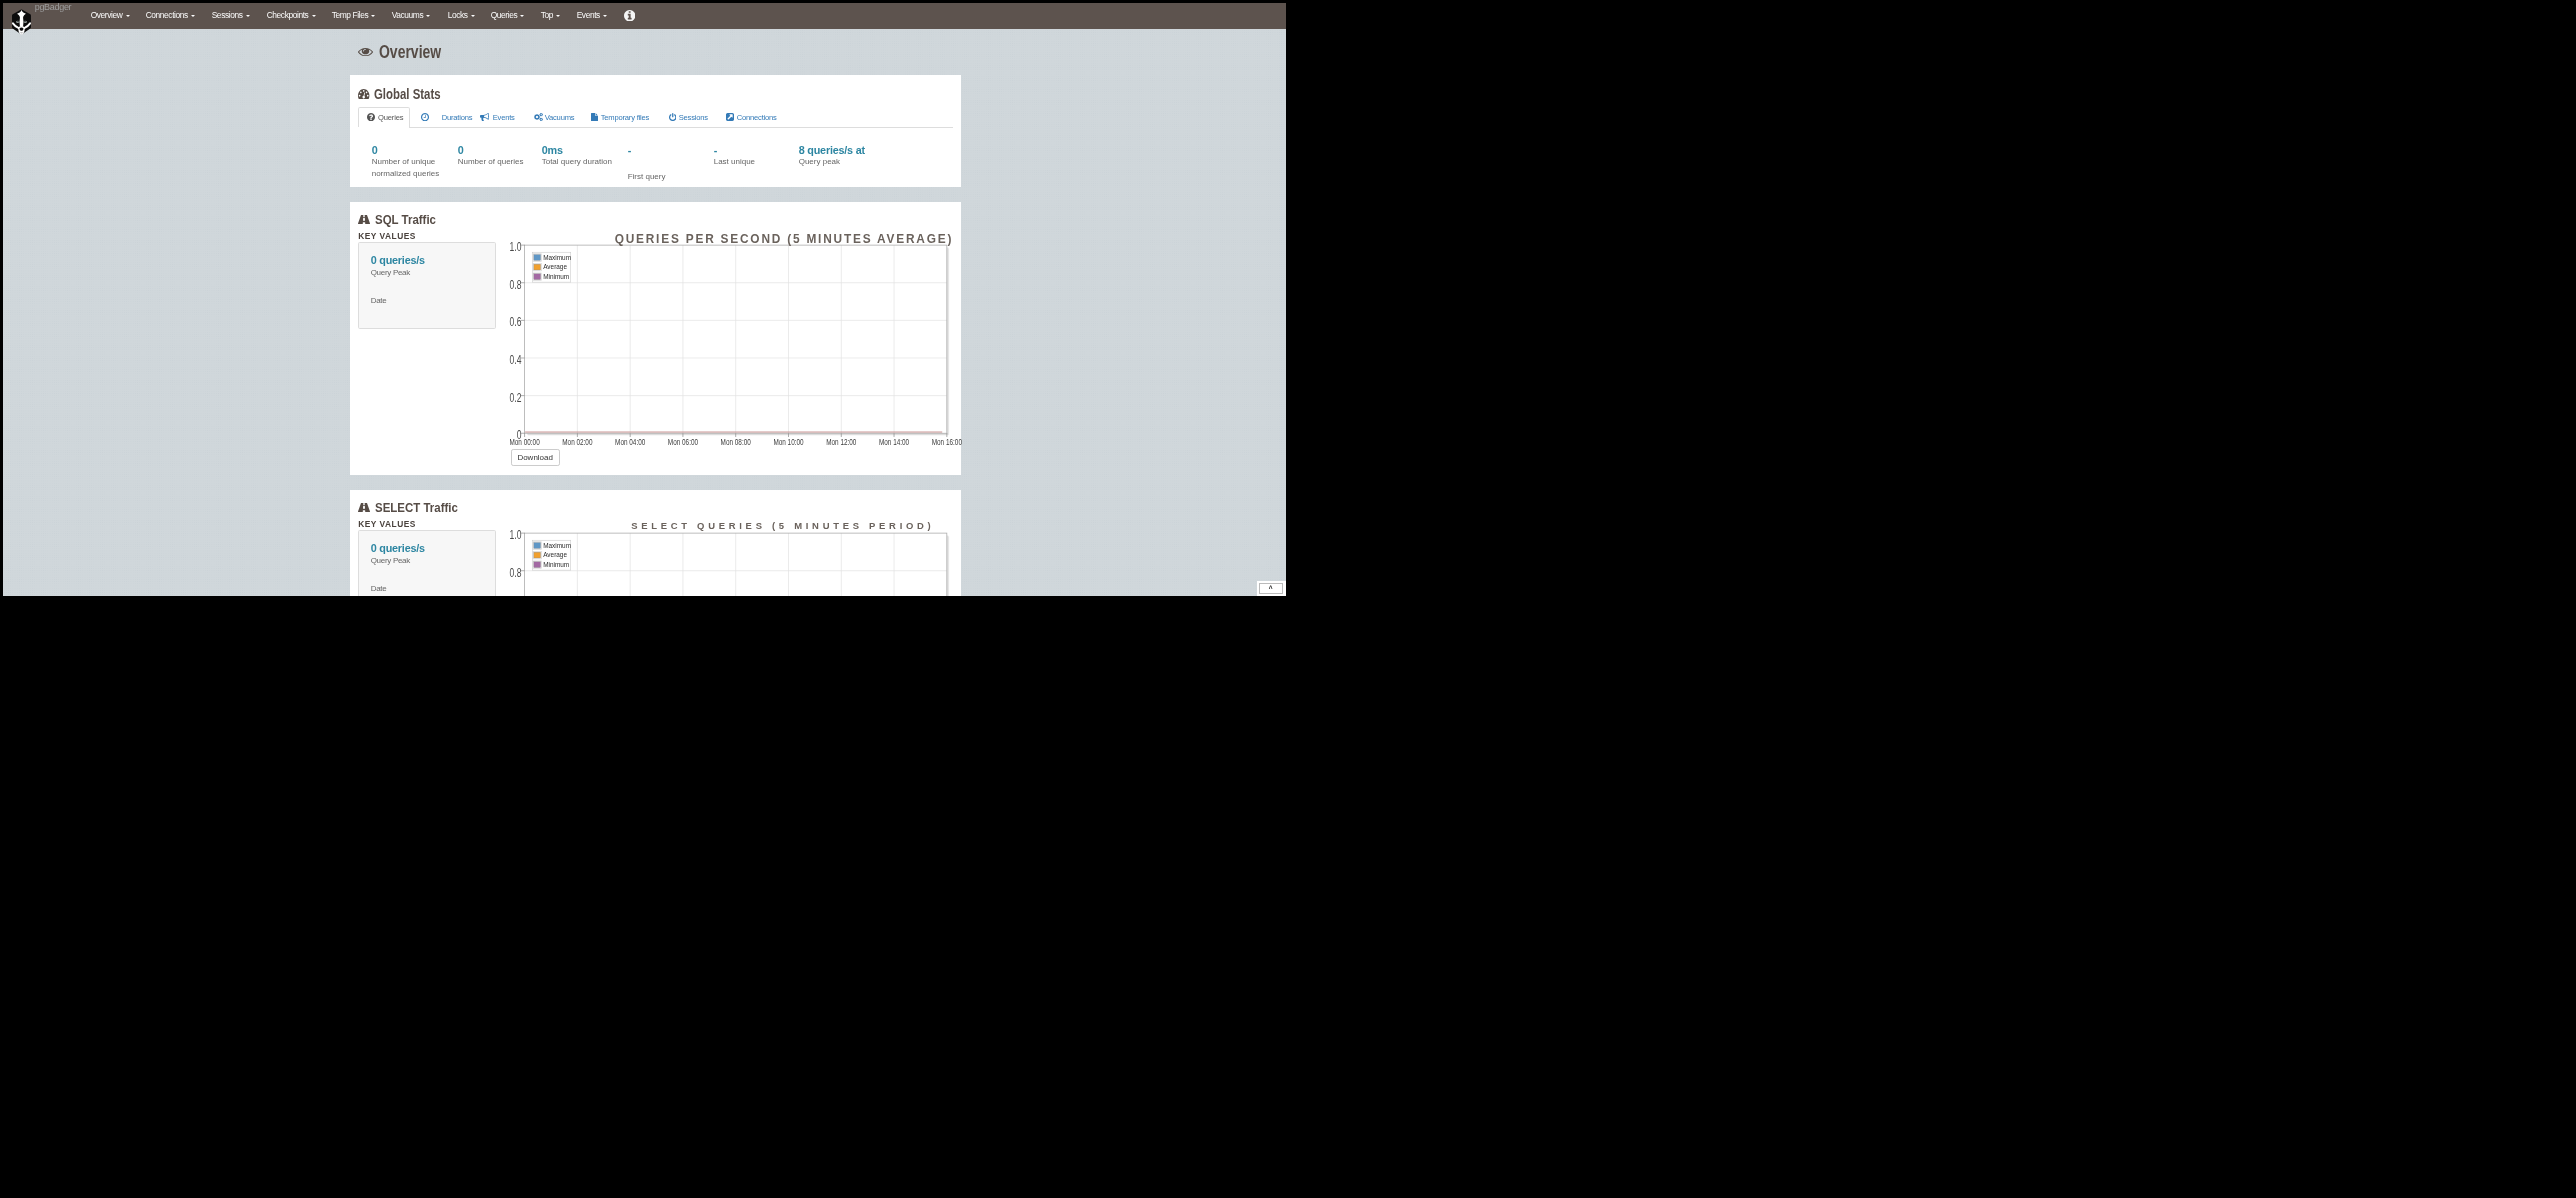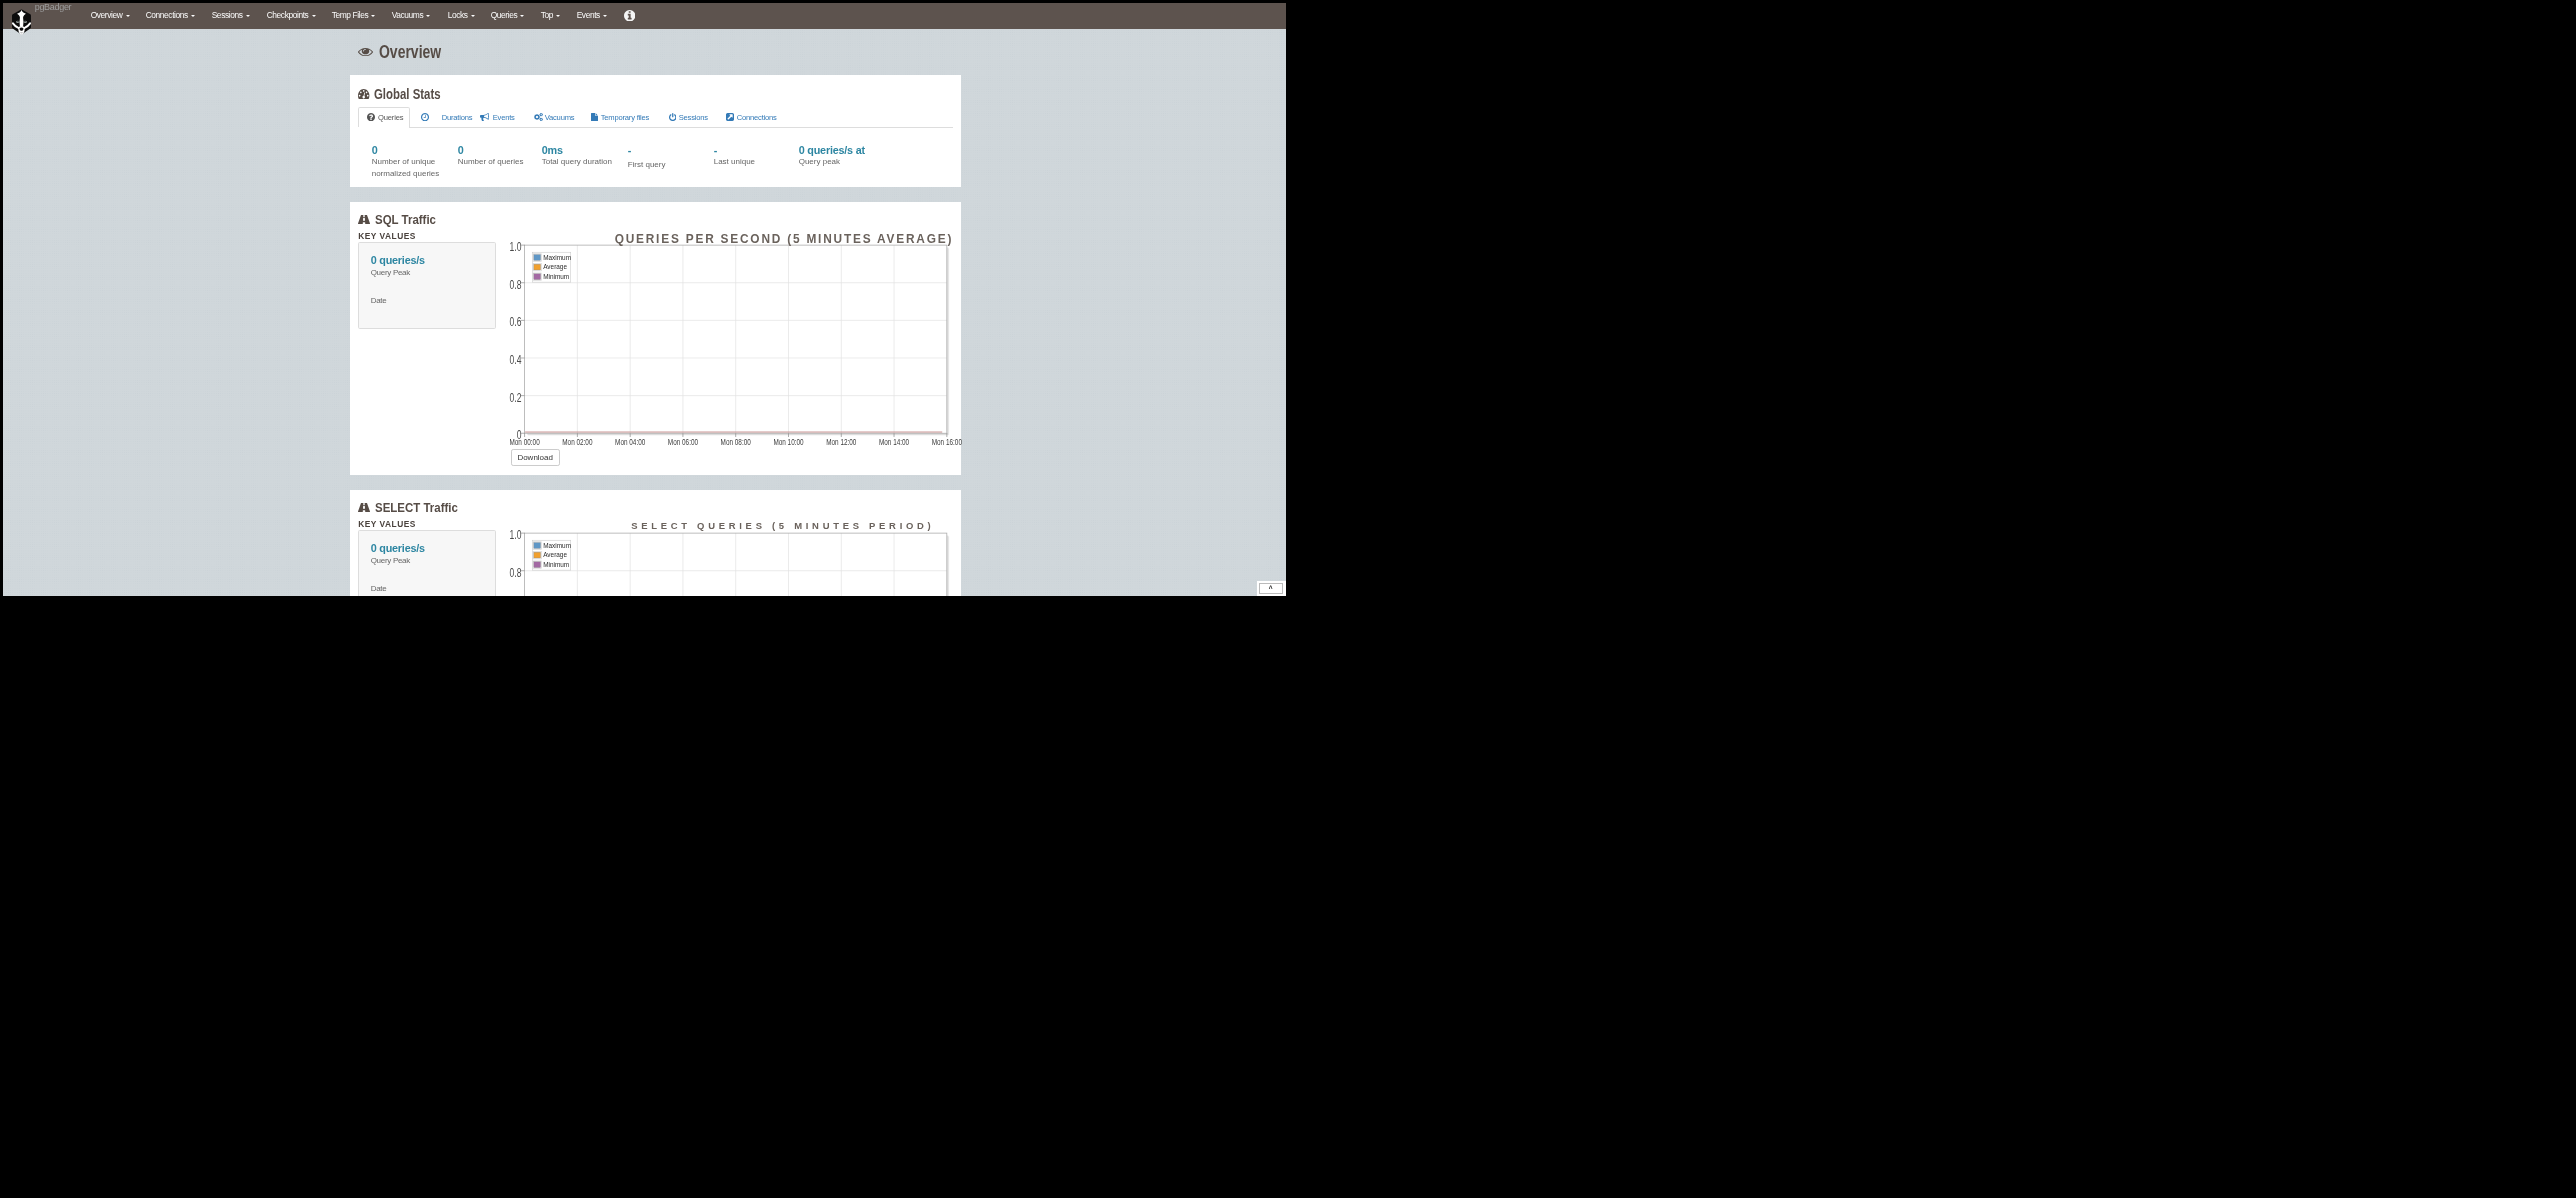--- a/index.html
+++ b/index.html
@@ -108,24 +108,24 @@
       </svg>
       <div style="position:absolute;left:387px;top:39px;font-size:7.6px;line-height:1;color:#337ab7;font-weight:normal;white-space:pre;letter-spacing:-0.2px;">Connections</div>
     <div style="position:absolute;left:22px;top:70px;font-size:10.8px;line-height:1;color:#2d86a2;font-weight:bold;white-space:pre;letter-spacing:-0.2px;">0</div>
       <div style="position:absolute;left:22px;top:81px;font-size:8px;line-height:12.6px;color:#666;font-weight:normal;white-space:pre;line-height:12.6px;">Number of unique
 normalized queries</div>
       <div style="position:absolute;left:108px;top:70px;font-size:10.8px;line-height:1;color:#2d86a2;font-weight:bold;white-space:pre;letter-spacing:-0.2px;">0</div>
       <div style="position:absolute;left:108px;top:81px;font-size:8px;line-height:12.6px;color:#666;font-weight:normal;white-space:pre;line-height:12.6px;text-align:right;">Number of queries</div>
       <div style="position:absolute;left:192px;top:70px;font-size:10.8px;line-height:1;color:#2d86a2;font-weight:bold;white-space:pre;letter-spacing:-0.2px;">0ms</div>
       <div style="position:absolute;left:192px;top:81px;font-size:8px;line-height:12.6px;color:#666;font-weight:normal;white-space:pre;line-height:12.6px;">Total query duration</div>
       <div style="position:absolute;left:278px;top:70px;font-size:10.8px;line-height:1;color:#2d86a2;font-weight:bold;white-space:pre;letter-spacing:-0.2px;">-</div>
-      <div style="position:absolute;left:278px;top:84px;font-size:8px;line-height:12.6px;color:#666;font-weight:normal;white-space:pre;line-height:12.6px;">First query</div>
+      <div style="position:absolute;left:278px;top:96px;font-size:8px;line-height:12.6px;color:#666;font-weight:normal;white-space:pre;line-height:12.6px;">First query</div>
       <div style="position:absolute;left:364px;top:70px;font-size:10.8px;line-height:1;color:#2d86a2;font-weight:bold;white-space:pre;letter-spacing:-0.2px;">-</div>
       <div style="position:absolute;left:364px;top:81px;font-size:8px;line-height:12.6px;color:#666;font-weight:normal;white-space:pre;line-height:12.6px;">Last unique</div>
-      <div style="position:absolute;left:449px;top:70px;font-size:10.8px;line-height:1;color:#2d86a2;font-weight:bold;white-space:pre;letter-spacing:-0.2px;">0 queries/s at</div>
+      <div style="position:absolute;left:449px;top:70px;font-size:10.8px;line-height:1;color:#2d86a2;font-weight:bold;white-space:pre;letter-spacing:-0.2px;">8 queries/s at</div>
       <div style="position:absolute;left:449px;top:81px;font-size:8px;line-height:12.6px;color:#666;font-weight:normal;white-space:pre;line-height:12.6px;">Query peak</div>
   </div>
 
   <div class="panel" style="top:199px; height:273px">
     <svg style="position:absolute;left:8.5px;top:13px;width:12px;height:9.5px" viewBox="50 256 1820 1280" preserveAspectRatio="none">
         <path fill="#564c46" transform="translate(0,1536) scale(1,-1)" d="M1111 540v4l-24 320q-1 13 -11 22.5t-23 9.5h-186q-13 0 -23 -9.5t-11 -22.5l-24 -320v-4q-1 -12 8 -20t21 -8h244q12 0 21 8t8 20zM1870 73q0 -73 -46 -73h-704q13 0 22 9.5t8 22.5l-20 256q-1 13 -11 22.5t-23 9.5h-272q-13 0 -23 -9.5t-11 -22.5l-20 -256
 q-1 -13 8 -22.5t22 -9.5h-704q-46 0 -46 73q0 54 26 116l417 1044q8 19 26 33t38 14h339q-13 0 -23 -9.5t-11 -22.5l-15 -192q-1 -14 8 -23t22 -9h166q13 0 22 9t8 23l-15 192q-1 13 -11 22.5t-23 9.5h339q20 0 38 -14t26 -33l417 -1044q26 -62 26 -116z"></path>
       </svg>
       <div style="position:absolute;left:25px;top:11.3px;font-size:13.5px;line-height:1;color:#564c46;font-weight:bold;white-space:pre;transform:scaleX(0.85);transform-origin:0 50%;">SQL Traffic</div>
       <div style="position:absolute;left:8.5px;top:30px;font-size:8.4px;line-height:1;color:#4a423d;font-weight:bold;white-space:pre;letter-spacing:0.5px;">KEY VALUES</div>

